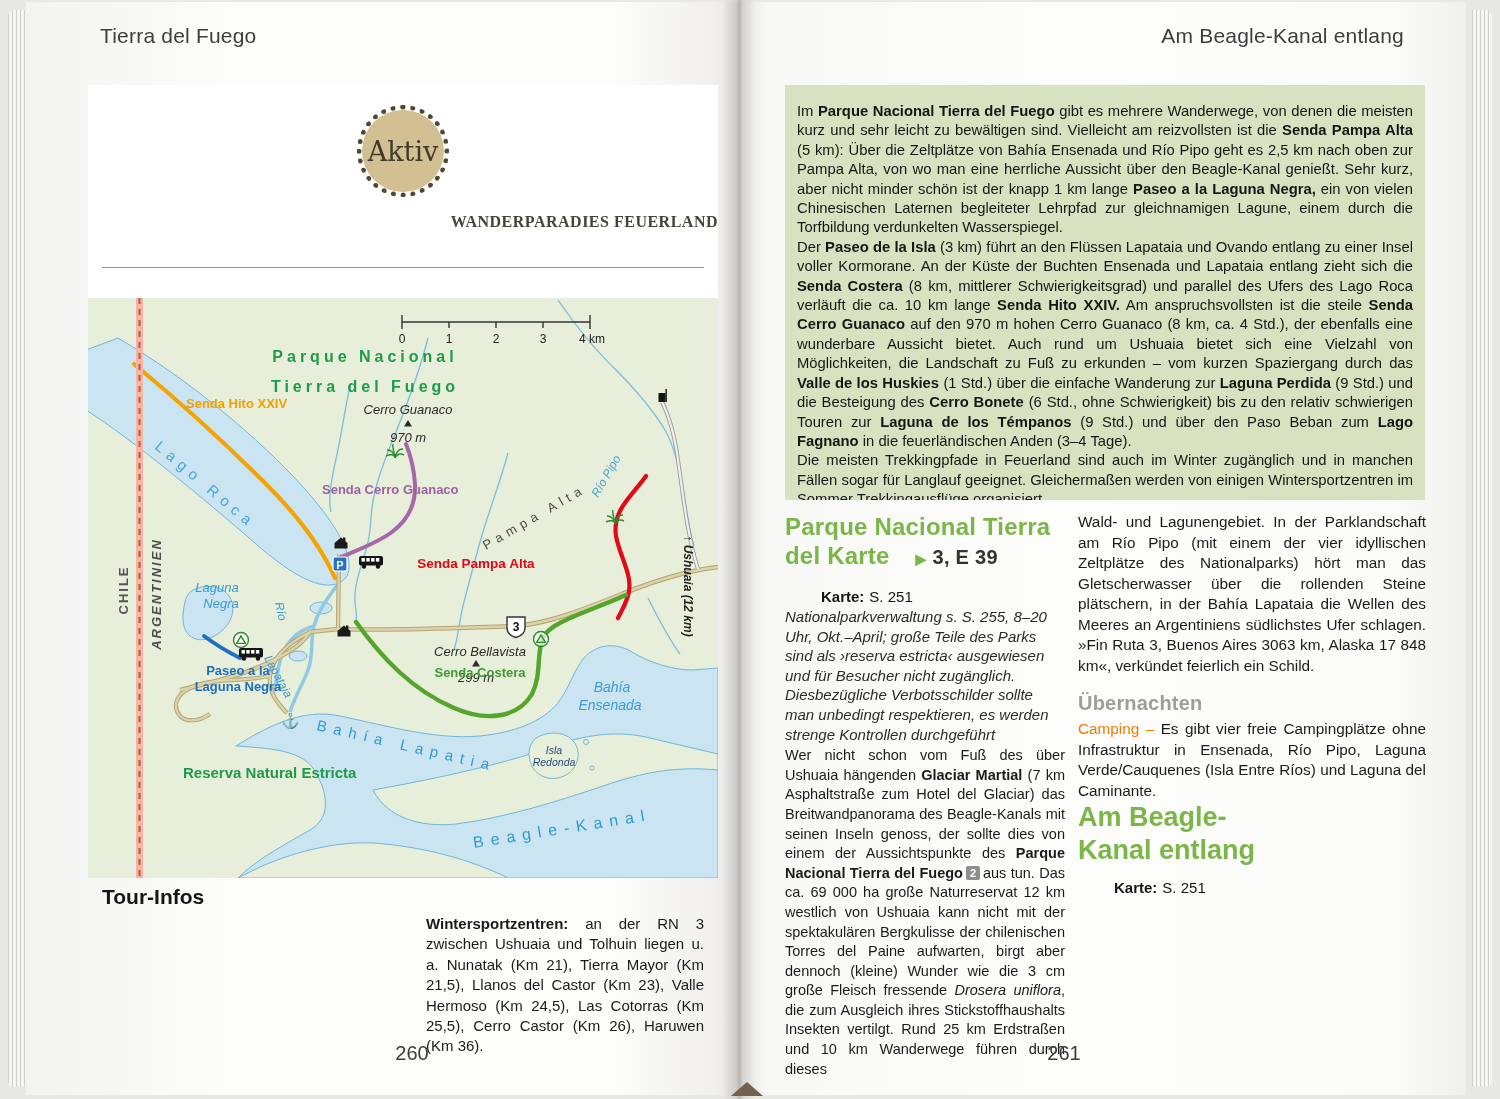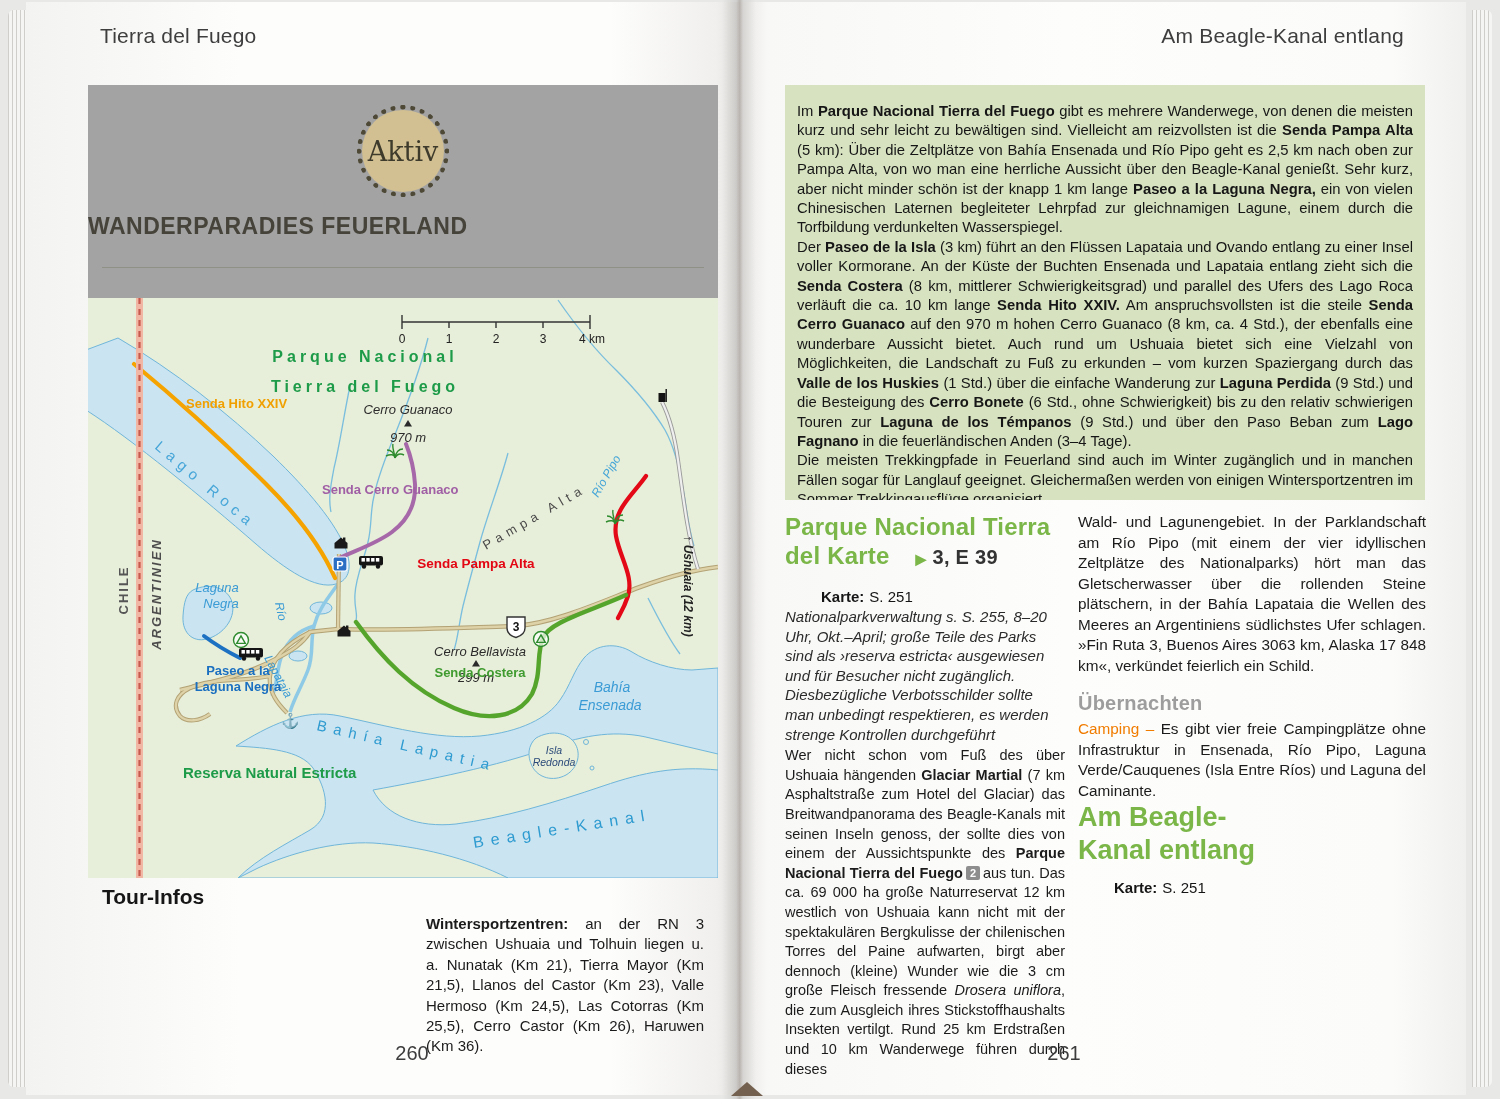--- a/index.html
+++ b/index.html
@@ -25,29 +25,29 @@
 
   
   .running-header { position:absolute; top:24px; font-size:21px; color:#3e3e3e; letter-spacing:0.2px; }
   .rh-left { left:100px; }
   .rh-right { right:96px; text-align:left; }
   .folio { position:absolute; top:1042px; width:80px; text-align:center; font-size:20px; color:#3c3c3c; }
   .folio-left { left:372px; }
   .folio-right { left:1024px; }
 
   
-  .feature-box { position:absolute; left:88px; top:85px; width:630px; height:779px; background:#a3a3a3; }
+  .feature-box { position:absolute; left:88px; top:85px; width:630px; height:779px; background:#ffffff; }
   .stamp { position:absolute; left:50%; top:20px; transform:translateX(-50%);
     width:92px; height:92px; border-radius:50%; border:5px dotted #4e4936;
     background:#d2c092; background-clip:padding-box; display:flex; align-items:center; justify-content:center; }
   .stamp-inner { width:78px; height:78px; border-radius:50%; background:#d2c092;
     display:flex; align-items:center; justify-content:center;
     font-family:"DejaVu Serif", serif; font-size:27px; color:#3f3b2c; }
-  .feature-title { position:absolute; left:0; right:0; top:128px; text-align:left;
-    font-family:Liberation Sans, sans-serif; font-weight:bold; font-size:23px; letter-spacing:0.5px; color:#45433a; }
+  .feature-title { position:absolute; left:0; right:0; top:128px; text-align:right;
+    font-family:Liberation Serif, serif; font-weight:bold; font-size:16px; letter-spacing:0.5px; color:#45433a; }
   .feature-rule { position:absolute; left:14px; right:14px; top:182px; border-top:1px solid #8f9187; }
   .map-wrap { position:absolute; left:0; top:213px; width:630px; height:580px; }
 
   .tour-title { position:absolute; left:14px; top:800px; font-size:21px; font-weight:bold; color:#161616; }
   .tour-col { position:absolute; top:829px; font-size:15px; line-height:20.4px; color:#1b1b1b;
     text-align:justify; overflow-wrap:anywhere; }
   .tour-col1 { left:14px; width:302px; }
   .tour-col2 { left:338px; width:278px; }
 
   

